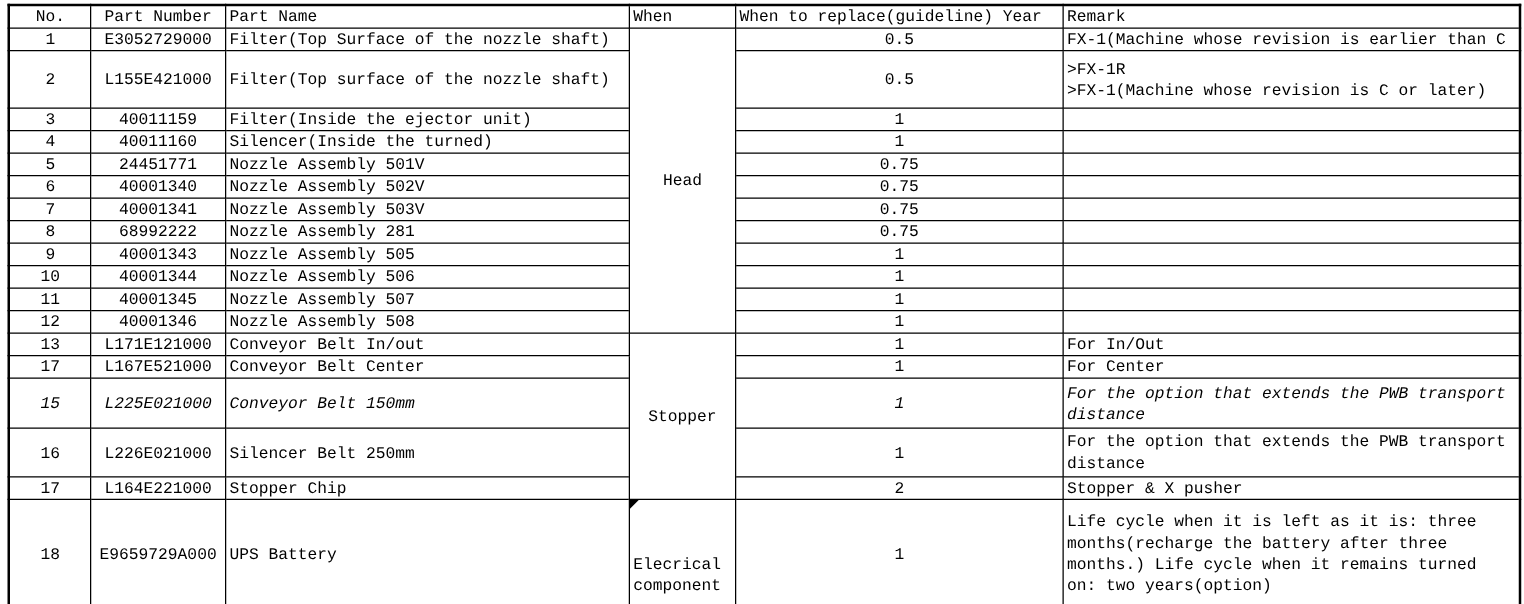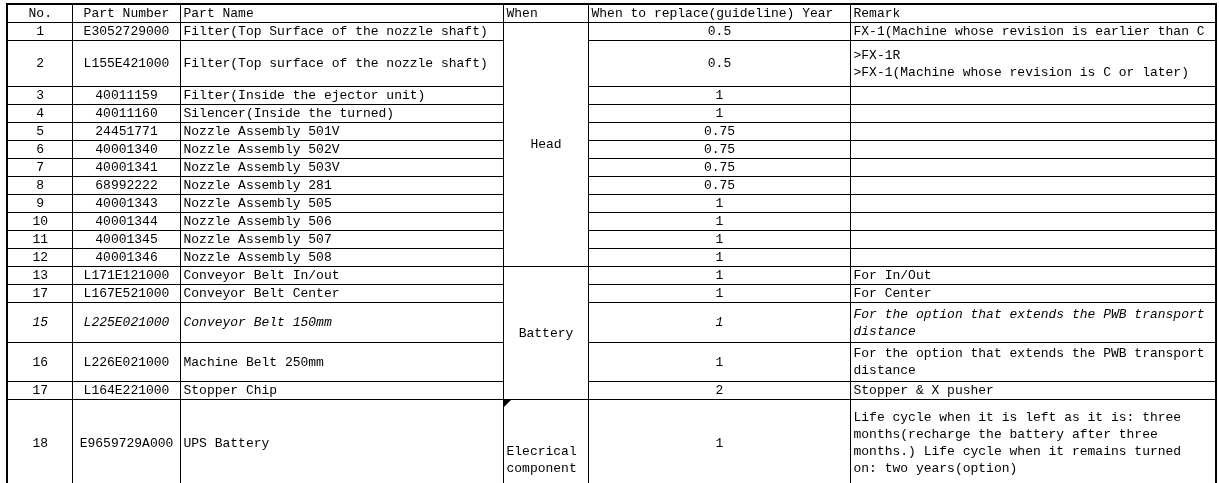--- a/index.html
+++ b/index.html
@@ -157,21 +157,21 @@
       <td class="c">12</td>
       <td class="c">40001346</td>
       <td class="l">Nozzle Assembly 508</td>
       <td class="c">1</td>
       <td class="l"></td>
     </tr>
     <tr class="rh18">
       <td class="c">13</td>
       <td class="c">L171E121000</td>
       <td class="l">Conveyor Belt In/out</td>
-      <td class="c" rowspan="5">Battery</td>
+      <td class="c" rowspan="5">Stopper</td>
       <td class="c">1</td>
       <td class="l">For In/Out</td>
     </tr>
     <tr class="rh18">
       <td class="c">17</td>
       <td class="c">L167E521000</td>
       <td class="l">Conveyor Belt Center</td>
       <td class="c">1</td>
       <td class="l">For Center</td>
     </tr>
@@ -179,21 +179,21 @@
       <td class="c">15</td>
       <td class="c">L225E021000</td>
       <td class="l">Conveyor Belt 150mm</td>
       <td class="c">1</td>
       <td class="l">For the option that extends the PWB transport
 distance</td>
     </tr>
     <tr class="rh39">
       <td class="c">16</td>
       <td class="c">L226E021000</td>
-      <td class="l">Machine Belt 250mm</td>
+      <td class="l">Silencer Belt 250mm</td>
       <td class="c">1</td>
       <td class="l">For the option that extends the PWB transport
 distance</td>
     </tr>
     <tr class="rh17">
       <td class="c">17</td>
       <td class="c">L164E221000</td>
       <td class="l">Stopper Chip</td>
       <td class="c">2</td>
       <td class="l">Stopper &amp; X pusher</td>

